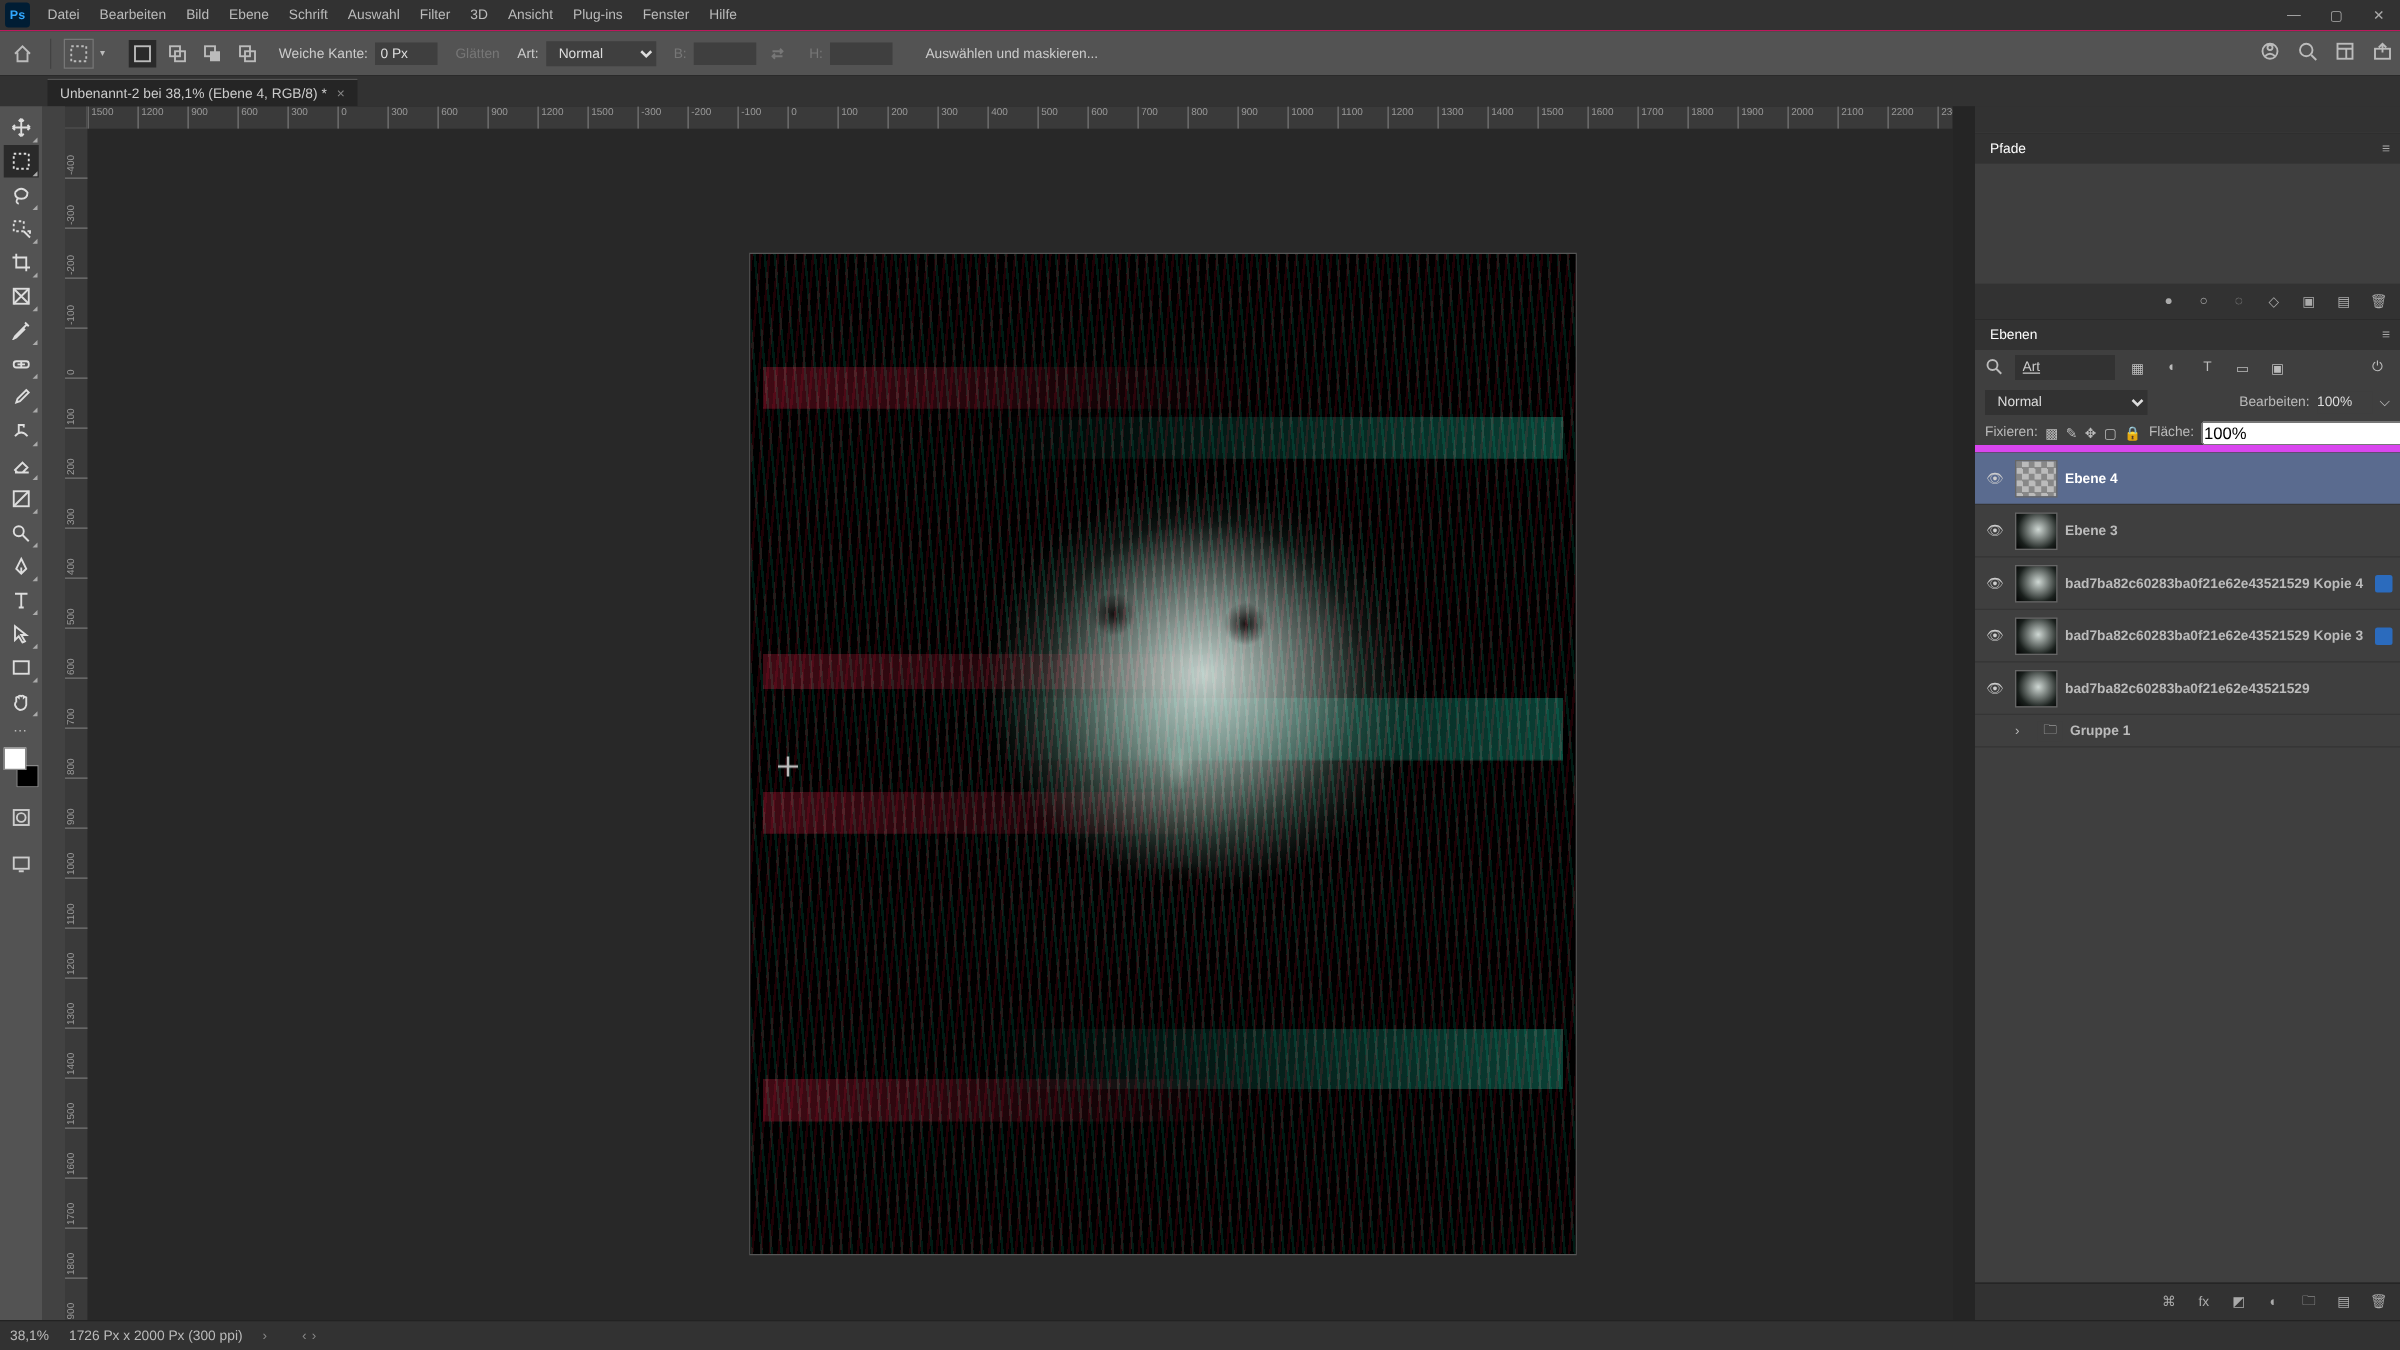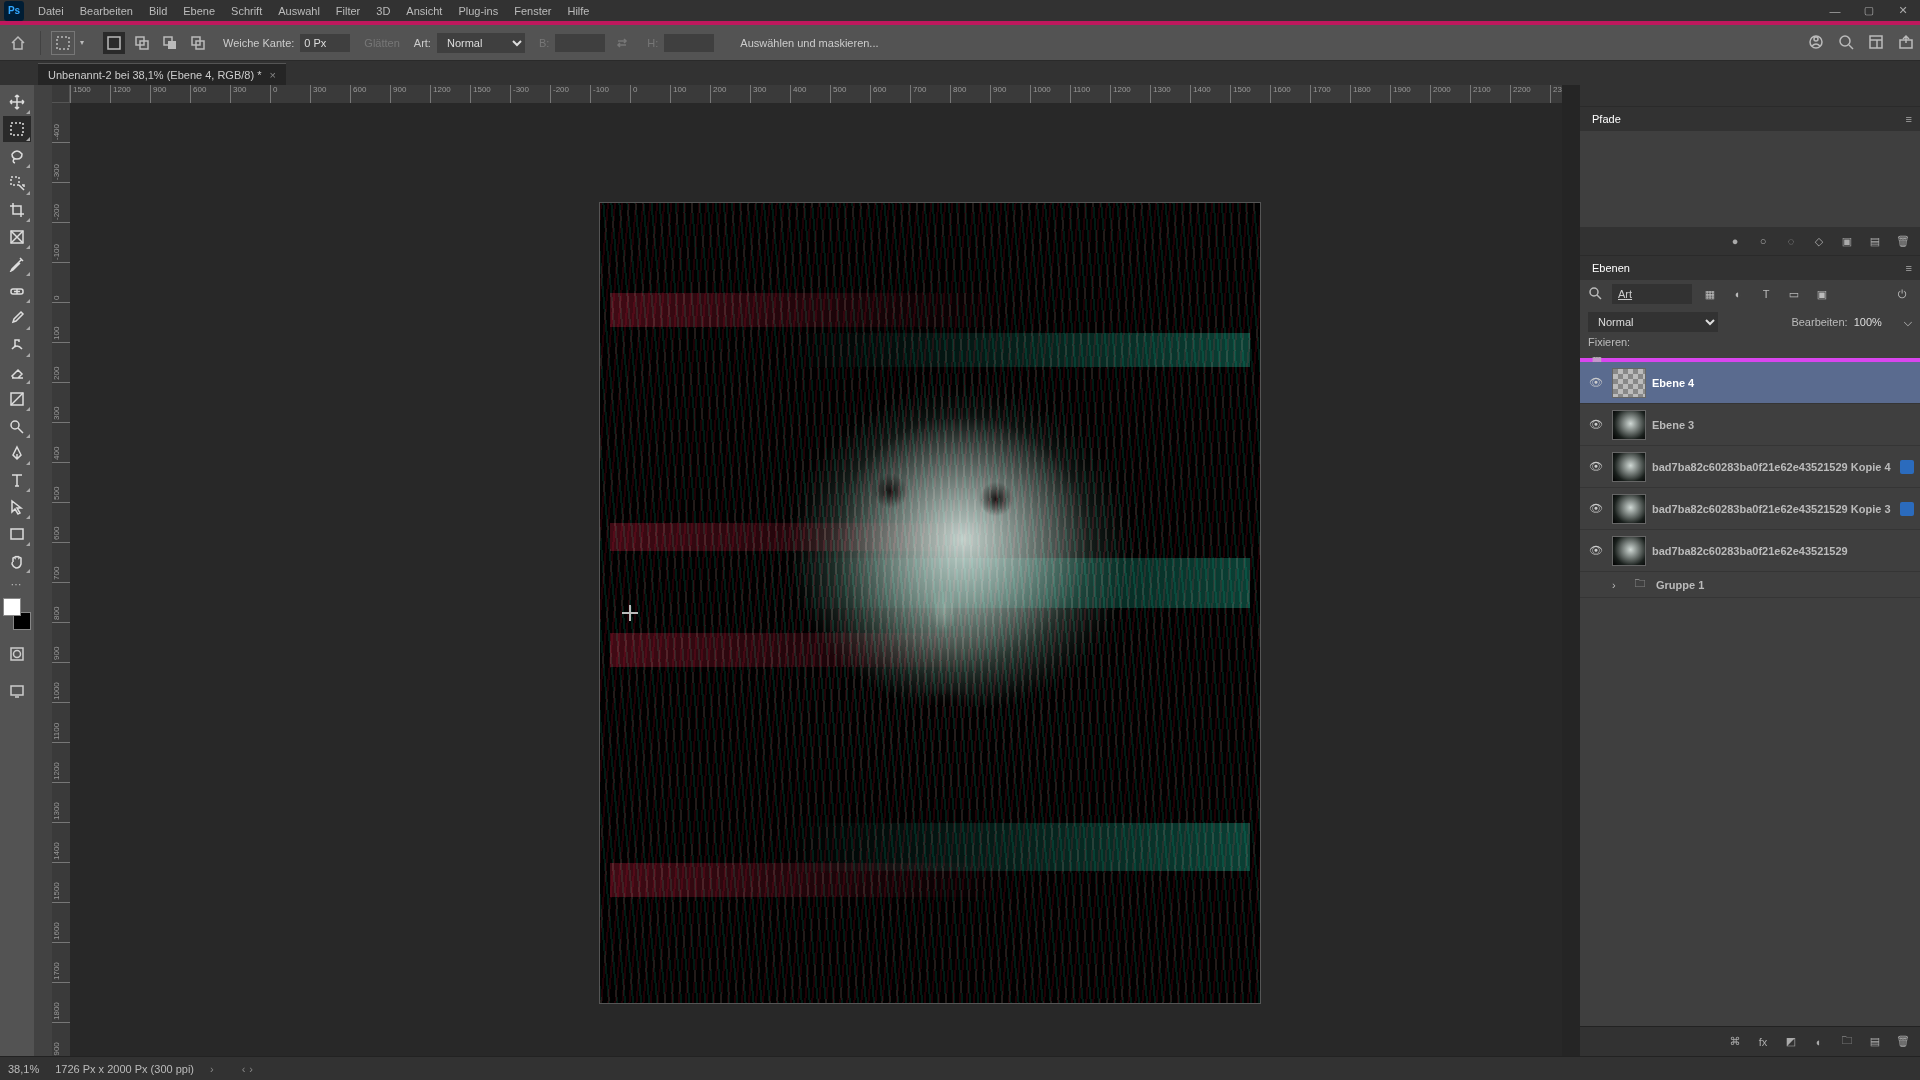--- a/index.html
+++ b/index.html
@@ -1,19 +1,19 @@
 <!DOCTYPE html>
 <html><head>
 <meta charset="utf-8">
 <style>
 * { margin: 0; padding: 0; box-sizing: border-box; font-family: "Segoe UI", Tahoma, sans-serif; user-select: none; }
 body { width: 1920px; height: 1080px; background: #323232; color: #bbb; font-size: 11px; overflow: hidden; position: relative; }
 
 
-.menubar { height: 25px; background: #323232; display: flex; align-items: center; padding-left: 4px; border-bottom: 4px solid #be185d; }
+.menubar { height: 25px; background: #323232; display: flex; align-items: center; padding-left: 4px; border-bottom: 1px solid #be185d; }
 .menubar .logo { width: 20px; height: 20px; background: #001d34; color: #31a8ff; font-size: 10px; font-weight: bold; display: flex; align-items: center; justify-content: center; border-radius: 3px; margin-right: 6px; }
 .menubar .menu-item { padding: 4px 8px; cursor: default; }
 .menubar .window-controls { margin-left: auto; display: flex; }
 .menubar .win-btn { width: 34px; height: 25px; display: flex; align-items: center; justify-content: center; font-size: 11px; color: #aaa; }
 
 
 .optionsbar { height: 36px; background: #535353; display: flex; align-items: center; padding: 0 6px; border-bottom: 1px solid #2a2a2a; gap: 6px; }
 .optionsbar .home-btn { width: 24px; height: 24px; display: flex; align-items: center; justify-content: center; }
 .optionsbar .divider { width: 1px; height: 24px; background: #424242; margin: 0 4px; }
 .optionsbar .tool-preset { width: 24px; height: 24px; border: 1px solid #777; display: flex; align-items: center; justify-content: center; font-size: 9px; position: relative; }
@@ -108,21 +108,21 @@
 .foot-icon { width: 18px; height: 18px; display:flex; align-items:center; justify-content:center; color:#aaa; }
 
 .layers-toolbar { height: 28px; background: #3f3f3f; display: flex; align-items: center; gap: 8px; padding: 0 8px; }
 .layers-toolbar .search { background: #323232; border: none; color: #ccc; height: 20px; padding: 0 6px; width: 80px; font-size: 11px; text-decoration: underline; }
 .layers-toolbar .flt-btn { width: 20px; height: 20px; display:flex; align-items:center; justify-content:center; color:#bbb; }
 
 .layers-toolbar2 { height: 28px; background: #3f3f3f; display: flex; align-items: center; padding: 0 8px; gap: 6px; }
 .layers-toolbar2 .select-sm2 { background: #323232; border: none; color: #ddd; height: 20px; width: 130px; font-size: 11px; padding: 0 6px; }
 .layers-toolbar2 .numin { background: #3f3f3f; border: none; color: #ddd; width: 44px; height: 18px; font-size: 11px; }
 
-.layers-toolbar3 { height: 26px; background: #3f3f3f; display: flex; align-items: flex-start; padding: 0 8px; gap: 6px; border-bottom: 4px solid #d946ef; flex-direction: column; }
+.layers-toolbar3 { height: 26px; background: #3f3f3f; display: flex; align-items: center; padding: 0 8px; gap: 6px; border-bottom: 6px solid #d946ef; }
 .lock-btn { width: 18px; height: 18px; display:flex; align-items:center; justify-content:center; color:#bbb; }
 
 .layer-list { flex: 1; background: #3f3f3f; overflow: auto; }
 .layer-row { height: 42px; display: flex; align-items: center; padding: 0 6px; border-bottom: 1px solid #353535; gap: 6px; }
 .layer-row.active { background: #5a6b8f; color: #fff; }
 .layer-row .eye { width: 20px; text-align: center; color: #ccc; }
 .layer-row .thumb { width: 34px; height: 30px; background: #222; border: 1px solid #666; position: relative; }
 .layer-row .thumb.transparent { background:
   repeating-conic-gradient(#bbb 0 25%, #888 0 50%) 0 0/10px 10px; }
 .layer-row .thumb.image { background: radial-gradient(circle at 55% 45%, #cfd8d4 0%, #1a201d 70%, #000 100%); }

